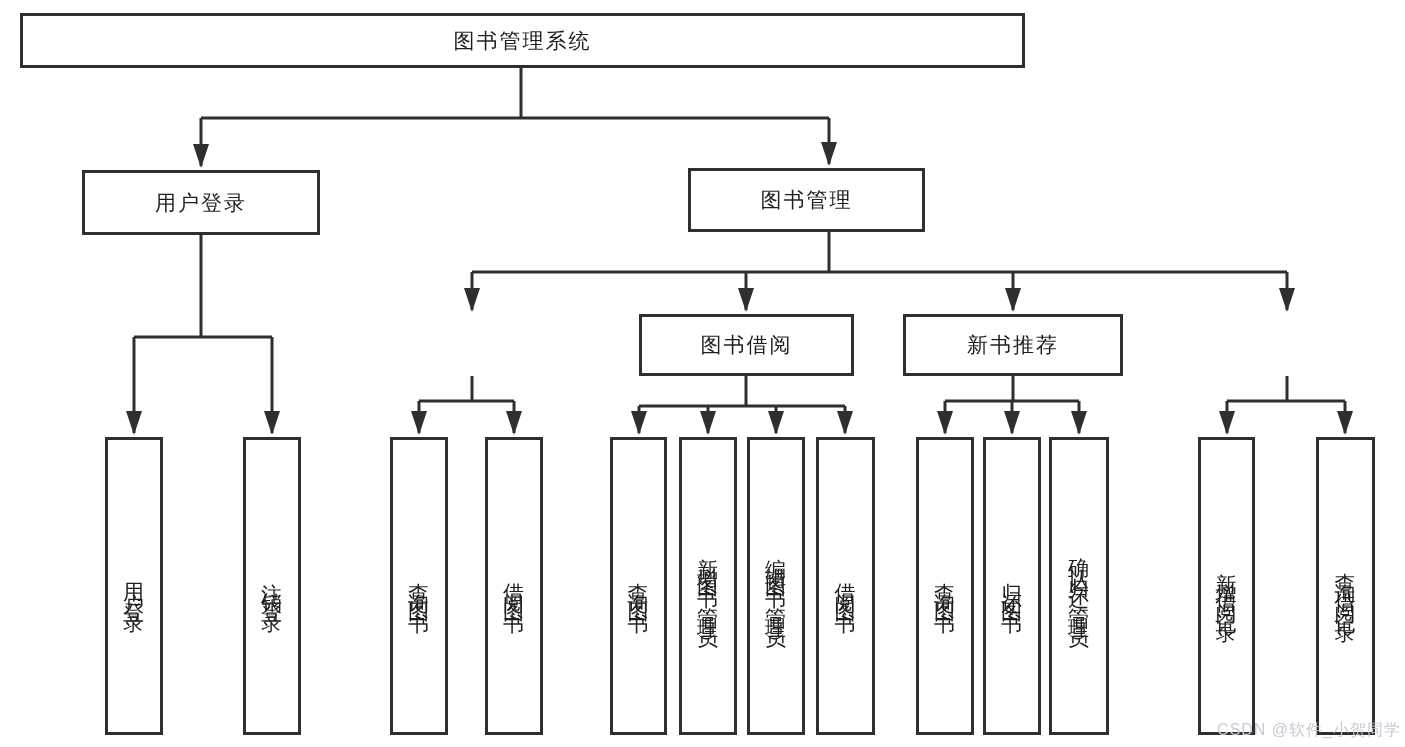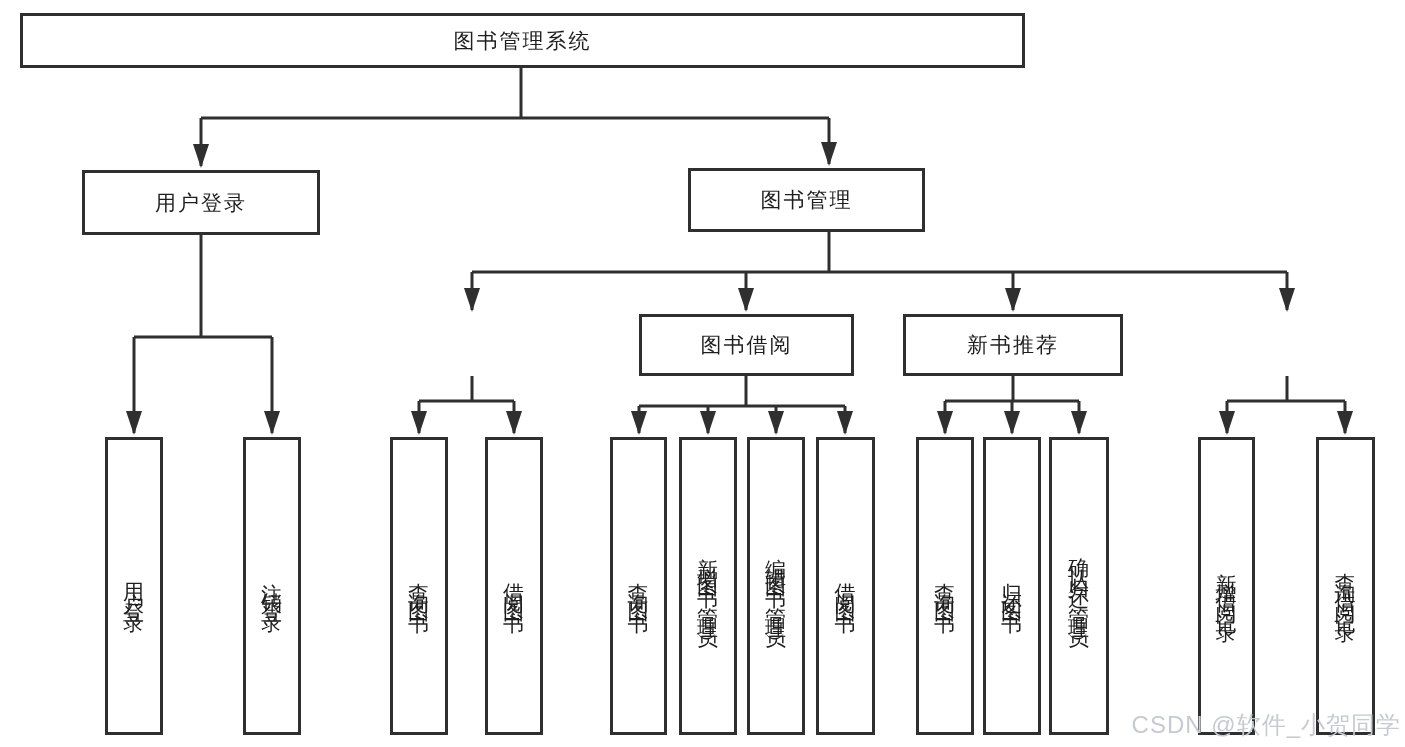--- a/index.html
+++ b/index.html
@@ -34,21 +34,21 @@
     writing-mode: vertical-rl;
     text-orientation: mixed;
     letter-spacing: 10px;
     line-height: 1;
     font-size: 21px;
   }
   .watermark {
     position: absolute;
     right: 4px;
     bottom: 6px;
-    font-size: 24px;
+    font-size: 16px;
     color: #c6cad1;
     letter-spacing: 1px;
     z-index: 2;
     white-space: nowrap;
   }
 </style>
 </head>
 <body>
 
 <div class="canvas">

